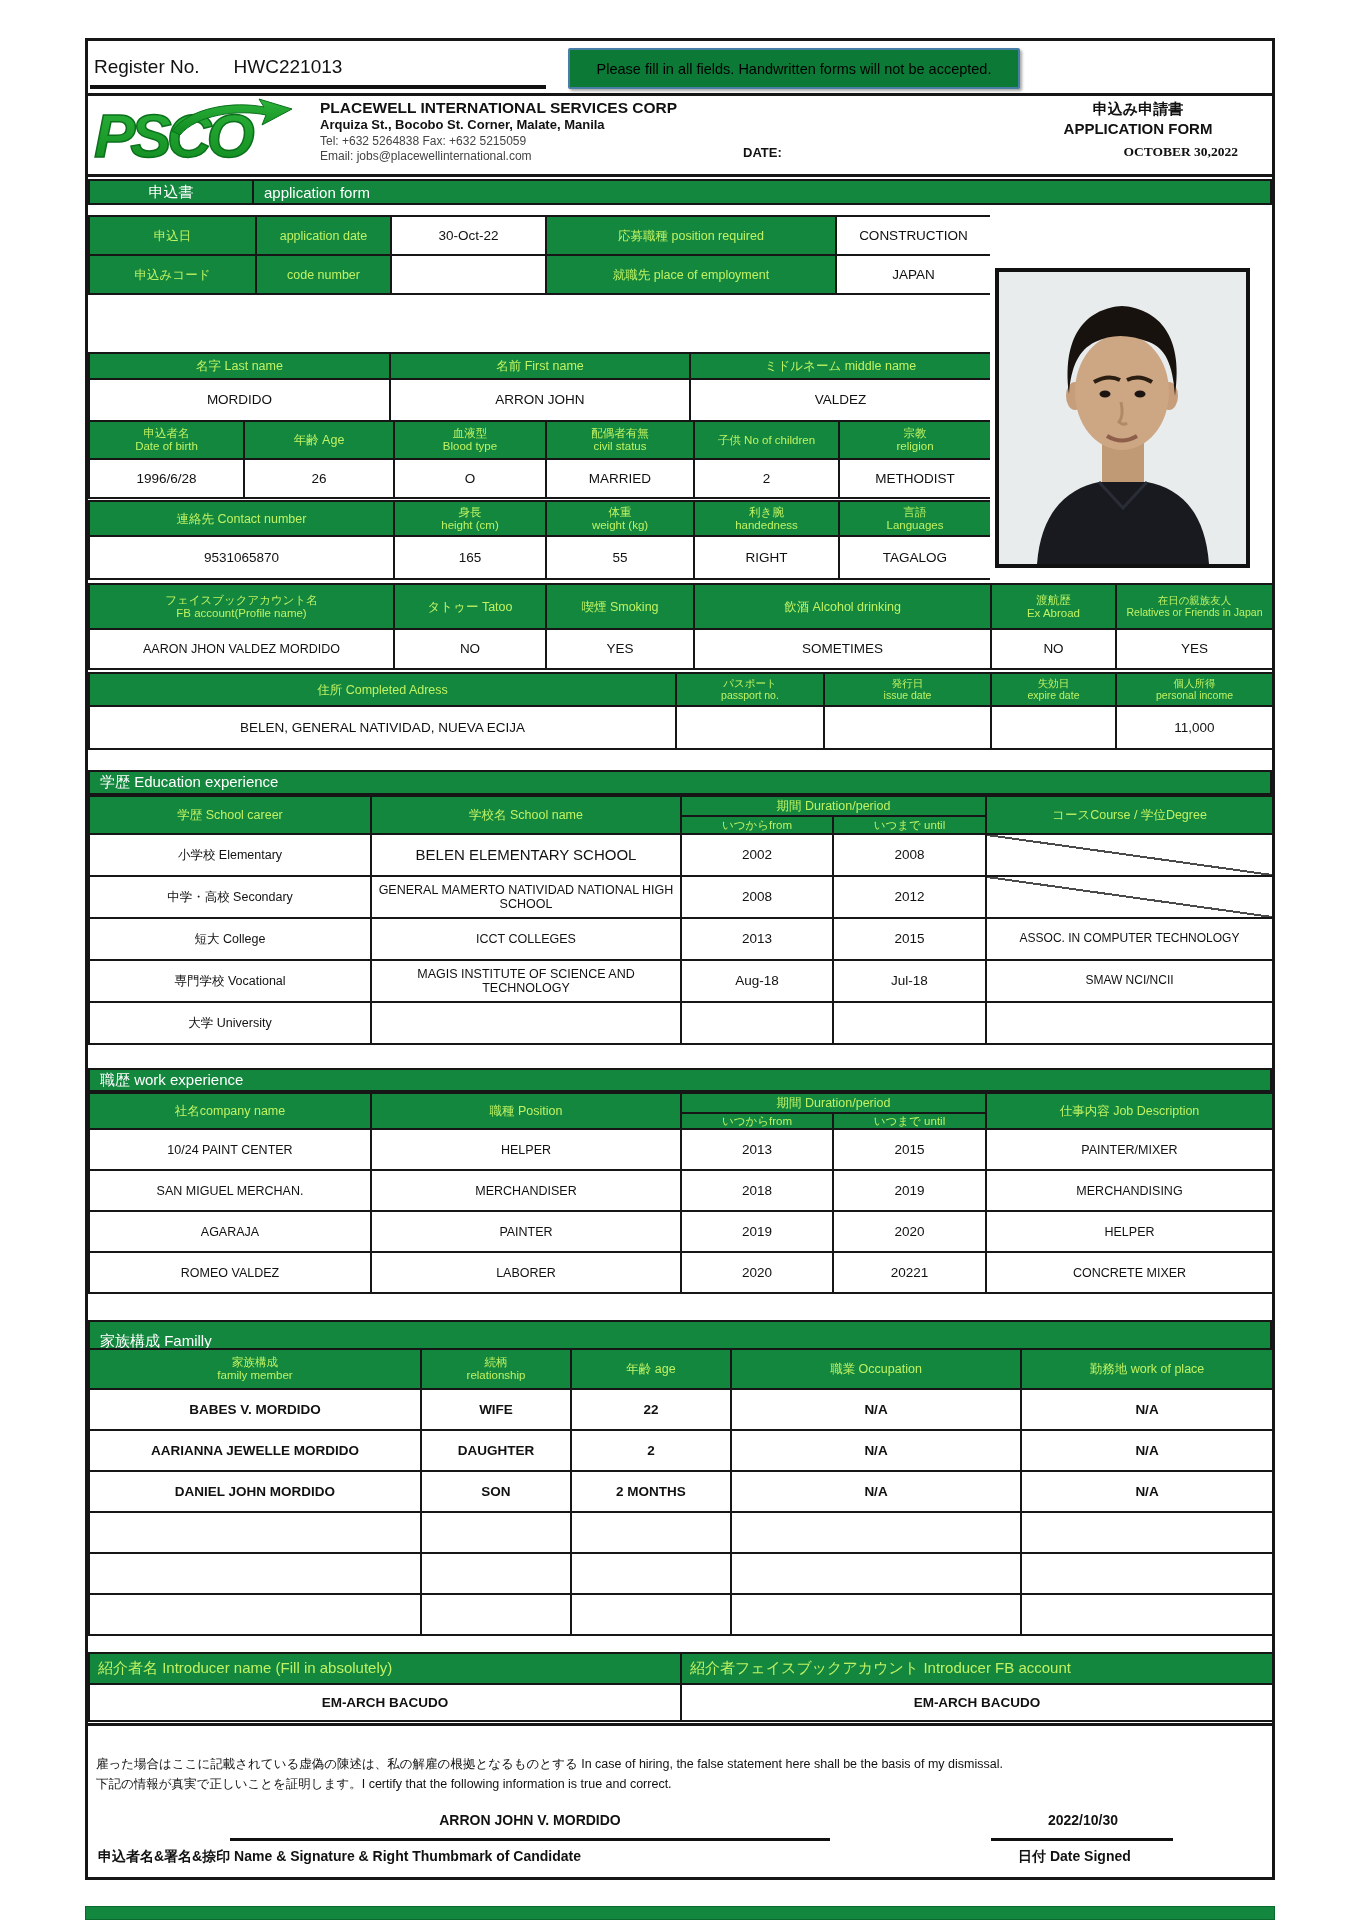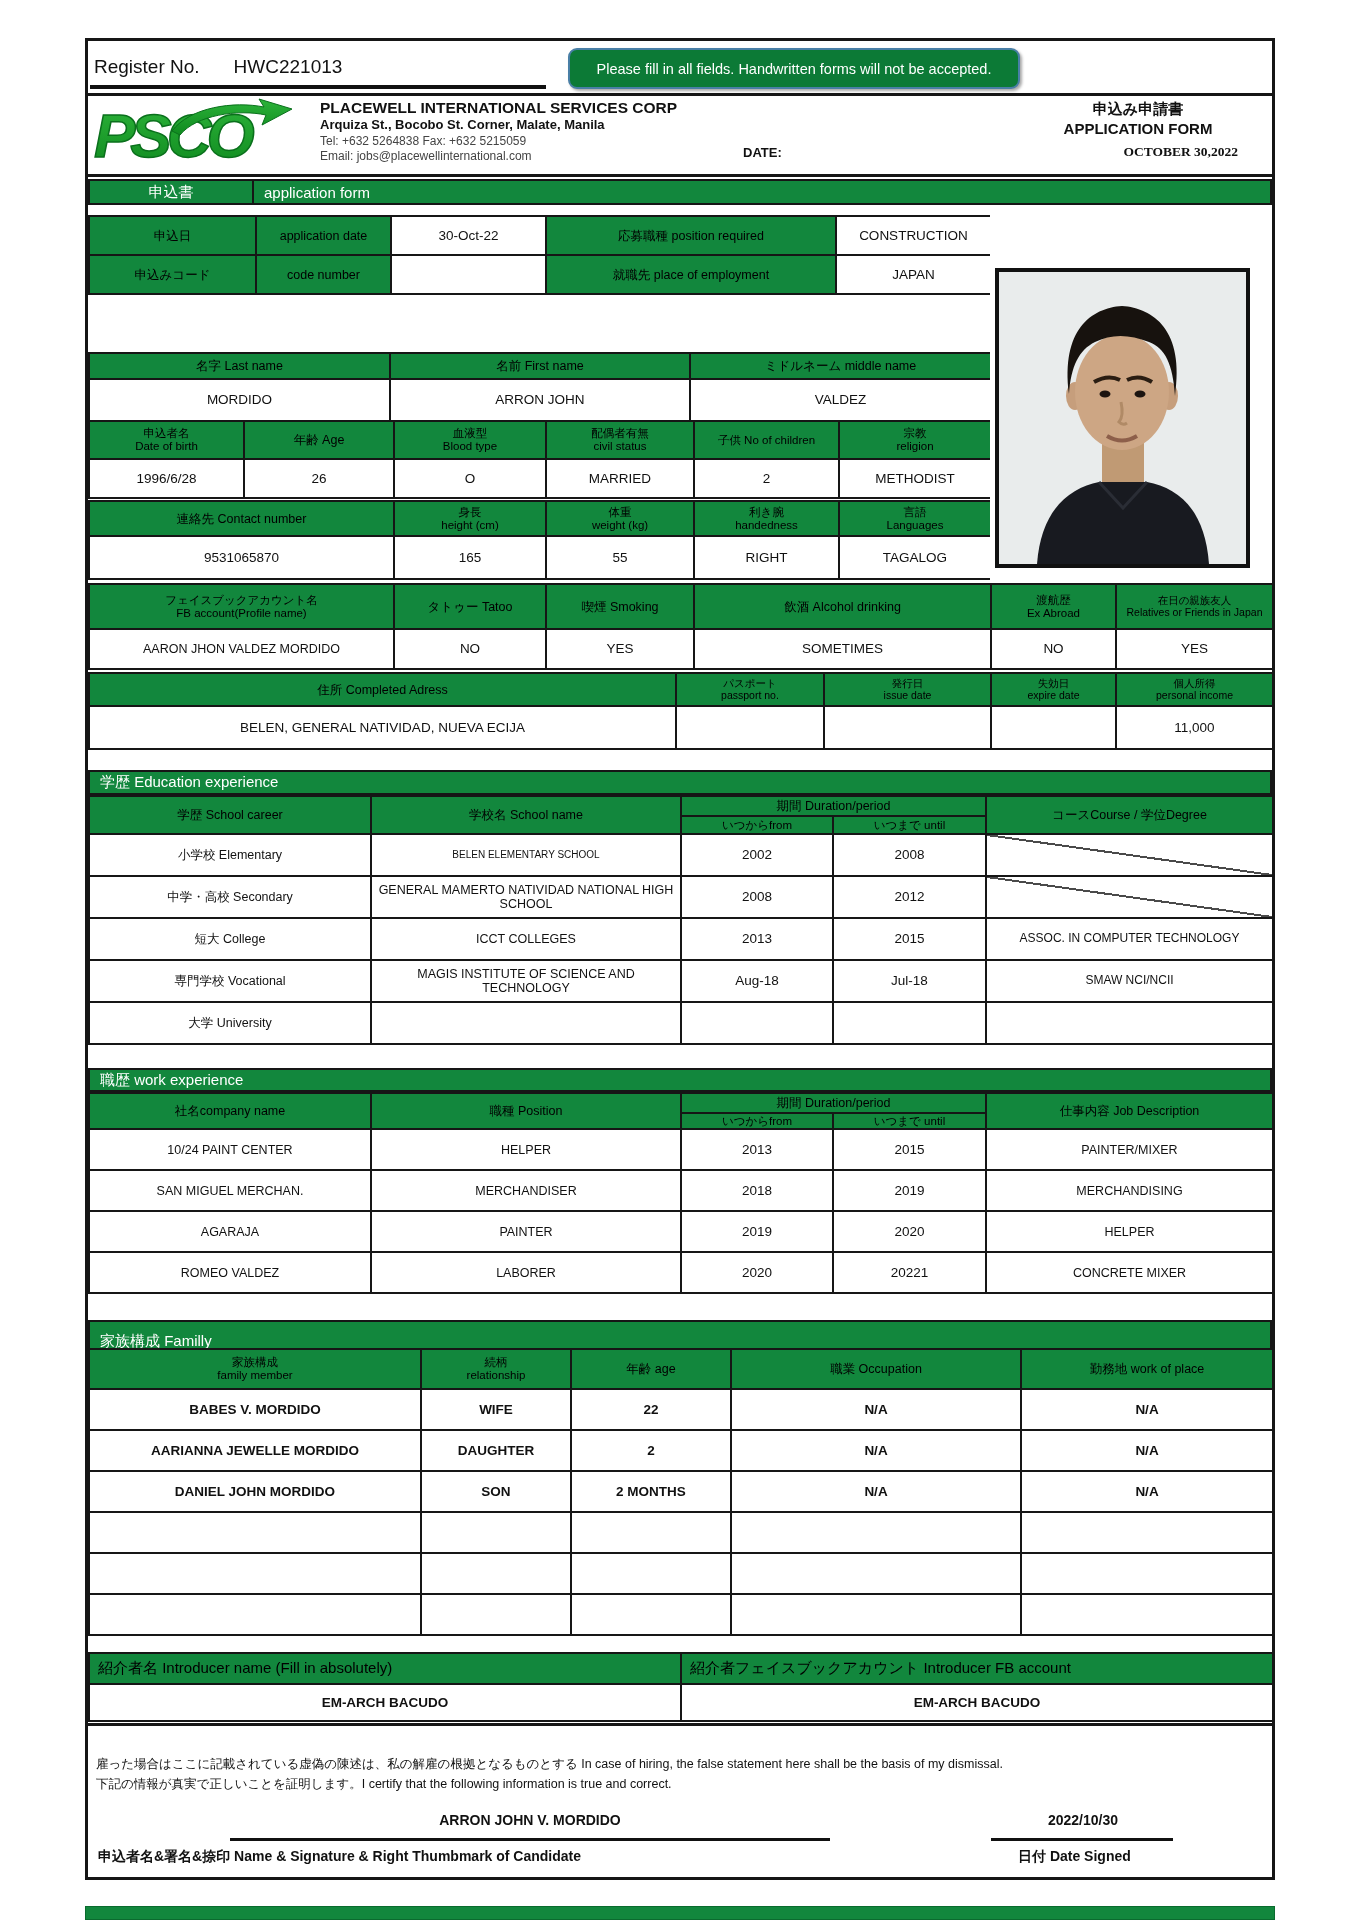--- a/index.html
+++ b/index.html
@@ -8,38 +8,38 @@
   html,body{margin:0;padding:0;background:#fff;}
   .page{position:relative;width:1358px;height:1920px;background:#fff;overflow:hidden;
         font-family:"Liberation Sans","DejaVu Sans",sans-serif;color:#111;}
   .frame{position:absolute;left:85px;top:38px;width:1190px;height:1842px;
          border:3px solid var(--border);box-sizing:border-box;background:#fff;}
   .tbl{display:grid;position:absolute;box-sizing:border-box;background:#fff;
        border-right:2px solid var(--border);border-bottom:2px solid var(--border);}
   .c{border-left:2px solid var(--border);border-top:2px solid var(--border);
      display:flex;flex-direction:column;justify-content:center;align-items:center;
      text-align:center;padding:1px 3px;box-sizing:border-box;overflow:hidden;line-height:1.12;}
-  .g{background:var(--green);color:#000000;font-size:12.5px;}
+  .g{background:var(--green);color:#bef264;font-size:12.5px;}
   .v{font-size:13.5px;color:#111;background:#fff;}
   .b{font-weight:bold;}
   .left{align-items:flex-start;text-align:left;}
   .small{font-size:11.5px;}
   .xs{font-size:10.5px;}
   .banner{position:absolute;box-sizing:border-box;background:var(--green);
           border:2px solid var(--border);color:#fff;display:flex;align-items:stretch;
           font-size:15px;}
   .banner .bn-cell{display:flex;align-items:center;padding:0 10px;}
   .diag{background-image:linear-gradient(to top right,transparent calc(50% - 1px),
         #4a4a4a calc(50% - 1px),#4a4a4a calc(50% + 1px),transparent calc(50% + 1px));}
   .topbar{position:absolute;left:0;top:0;right:0;height:52px;border-bottom:3px solid var(--border);}
   .reg{position:absolute;left:6px;top:15px;font-size:19px;}
   .reg .regno{margin-left:34px;}
   .reg-underline{position:absolute;left:2px;top:44px;width:456px;height:4px;background:#111;}
   .notice{position:absolute;left:480px;top:7px;width:448px;height:37px;background:var(--green-dark);
-          border:2px solid var(--notice-border);border-radius:9px;color:#ffffff;font-size:14.5px;
+          border:2px solid var(--notice-border);border-radius:2px;color:#000000;font-size:14.5px;
           display:flex;align-items:center;justify-content:center;box-shadow:2px 2px 3px rgba(0,0,0,.35);}
   .company{position:absolute;left:0;top:52px;right:0;height:81px;border-bottom:3px solid var(--border);}
   .cinfo{position:absolute;left:232px;top:5px;line-height:1.25;}
   .cname{font-size:15.5px;font-weight:bold;}
   .caddr{font-size:13px;font-weight:bold;}
   .ctel,.cmail{font-size:12px;color:#444;}
   .ctitle{position:absolute;left:920px;top:6px;width:260px;text-align:center;font-weight:bold;
           font-size:15px;line-height:1.3;}
   .cdate-label{position:absolute;left:655px;top:52px;font-size:13px;font-weight:bold;}
   .cdate-value{position:absolute;left:920px;top:51px;width:230px;text-align:right;
@@ -250,21 +250,21 @@
     </div>
     <div class="tbl" style="left:0;top:754px;width:1184px;grid-template-columns:282px 310px 152px 153px 287px;grid-template-rows:20px 18px repeat(5,42px);">
       <div class="c g" style="grid-row:1/3;">学歴 School career</div>
       <div class="c g" style="grid-row:1/3;">学校名 School name</div>
       <div class="c g" style="grid-column:3/5;grid-row:1;">期間 Duration/period</div>
       <div class="c g small" style="grid-column:3;grid-row:2;">いつからfrom</div>
       <div class="c g small" style="grid-column:4;grid-row:2;">いつまで until</div>
       <div class="c g" style="grid-column:5;grid-row:1/3;">コースCourse  /  学位Degree</div>
 
       <div class="c v" style="font-size:12.5px;">小学校 Elementary</div>
-      <div class="c v" style="font-size:10px;">BELEN ELEMENTARY SCHOOL</div>
+      <div class="c v" style="font-size:15px;">BELEN ELEMENTARY SCHOOL</div>
       <div class="c v">2002</div>
       <div class="c v">2008</div>
       <div class="c v diag"></div>
 
       <div class="c v" style="font-size:12.5px;">中学・高校  Secondary</div>
       <div class="c v" style="font-size:12.5px;">GENERAL MAMERTO NATIVIDAD NATIONAL HIGH SCHOOL</div>
       <div class="c v">2008</div>
       <div class="c v">2012</div>
       <div class="c v diag"></div>
 

